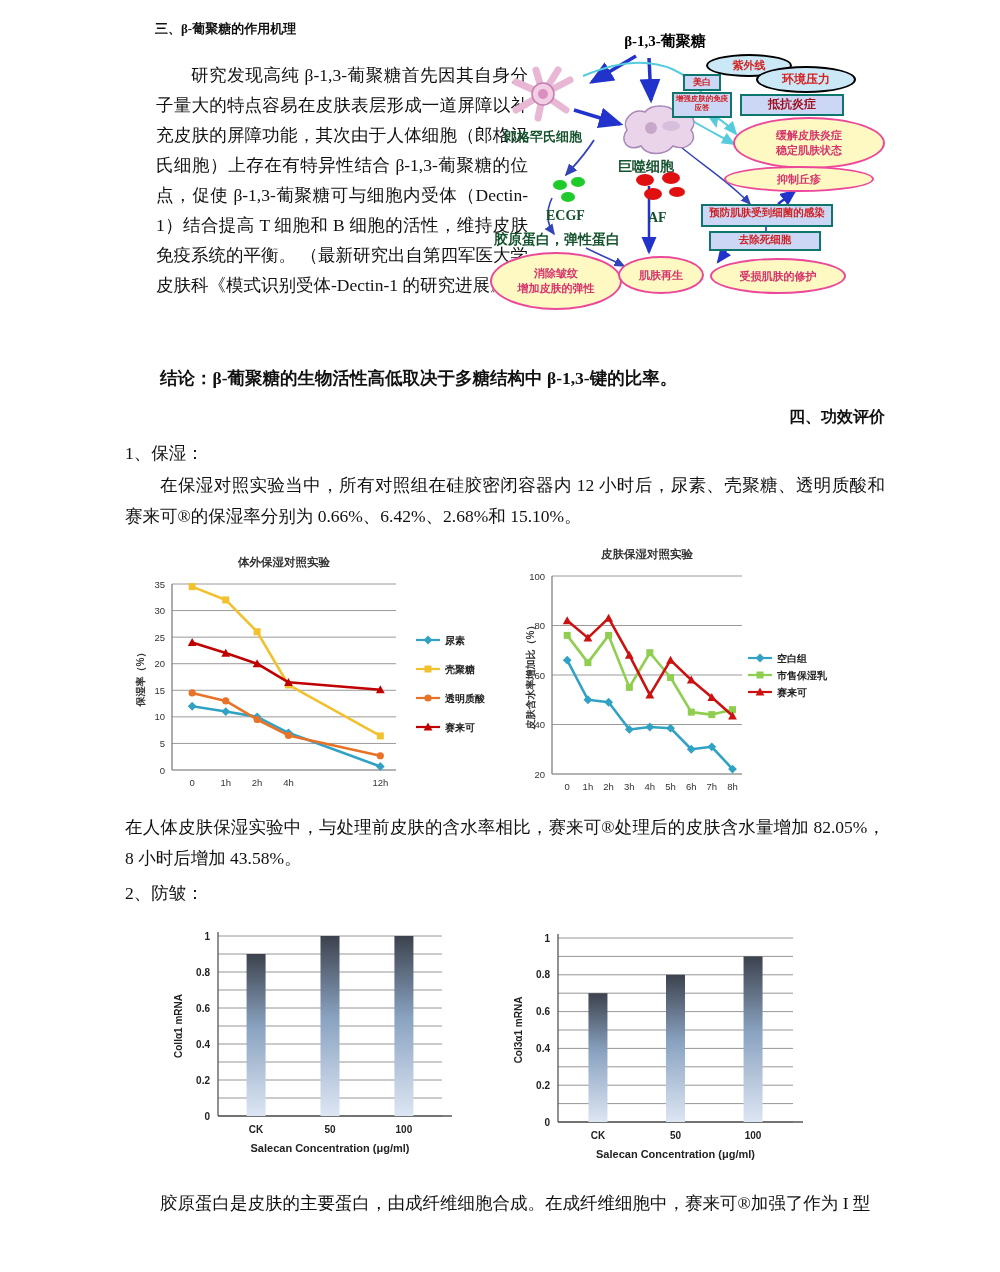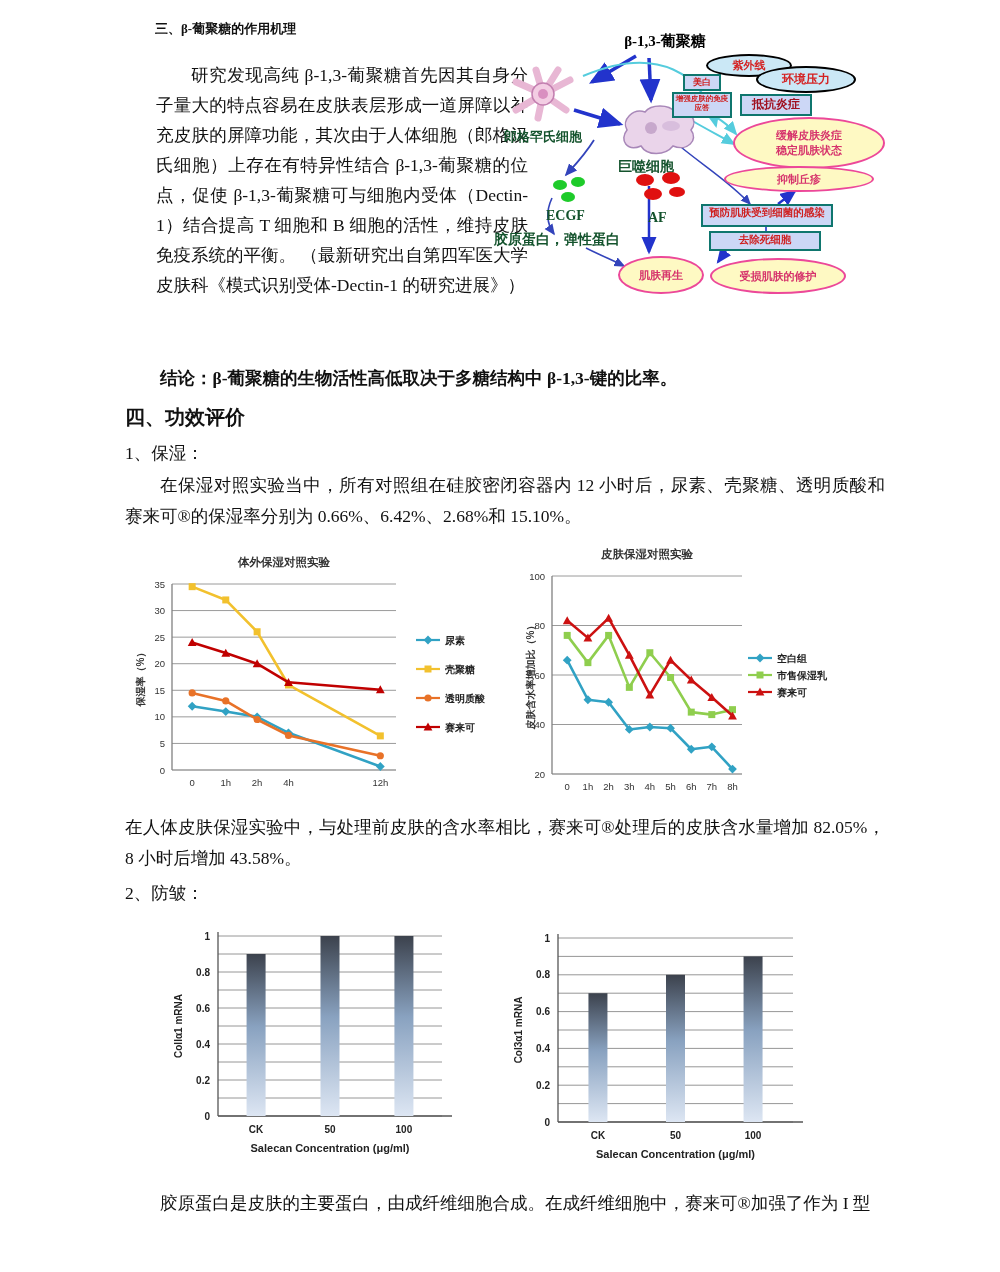--- a/index.html
+++ b/index.html
@@ -9,21 +9,21 @@
     font-family:"Liberation Serif", serif; color:#111; overflow:hidden;
   }
   .content { position:absolute; left:125px; top:16px; width:760px; }
   .h-sec { font-size:13px; font-weight:bold; margin:4px 0 16px 30px; }
   .mech-row { position:relative; height:300px; }
   .p-mech {
     width:372px; font-size:17.5px; line-height:30px; text-align:justify;
     text-indent:2em; margin-top:22px;margin-left:31px;
   }
   .p-conclusion { font-size:17.5px; font-weight:bold; line-height:32px; text-indent:2em; margin-top:2px; }
-  .h-sec4 { font-size:20px; font-weight:bold; margin-top:6px; line-height:34px; }
+  .h-sec4 { font-size:16px; font-weight:bold; margin-top:6px; line-height:34px;text-align:right; }
   .h-item { font-size:17.5px; margin-top:2px; line-height:34px; }
   .p-body { font-size:17.5px; line-height:31px; text-align:justify; }
   .indent { text-indent:2em; }
   .charts-row { display:flex; gap:5px; margin-left:3px; margin-top:10px; }
   .bars-row { display:flex; gap:5px; margin-left:15px; margin-top:12px; }
   .chart-box { position:relative; }
 
   
   .diagram { position:absolute; left:488px; top:28px; width:405px; height:330px;
              font-family:"Liberation Sans", sans-serif; }
@@ -331,31 +331,35 @@
     <svg class="abs" style="left:143px;top:144px;" width="58" height="36" viewBox="0 0 58 36">
       <ellipse cx="14" cy="8" rx="9" ry="6" fill="#e01010"></ellipse>
       <ellipse cx="40" cy="6" rx="9" ry="6" fill="#e01010"></ellipse>
       <ellipse cx="22" cy="22" rx="9" ry="6" fill="#e01010"></ellipse>
       <ellipse cx="46" cy="20" rx="8" ry="5" fill="#e01010"></ellipse>
     </svg>
     <div class="abs dg-lbl" style="left:160px;top:182px;font-size:14px;font-family:'Liberation Serif',serif;">AF</div>
 
     <div class="abs dg-lbl" style="left:6px;top:203px;font-size:14px;">胶原蛋白，弹性蛋白</div>
 
+    <div class="abs ell ell-pink" style="left:2px;top:224px;width:132px;height:58px;font-size:11px;line-height:15px;">
+      <span>消除皱纹</span>
+      <span>增加皮肤的弹性</span>
+    </div>
     <div class="abs ell ell-pink" style="left:130px;top:228px;width:86px;height:38px;font-size:11px;">
       <span>肌肤再生</span>
     </div>
 
     <div class="abs bx" style="left:195px;top:46px;width:38px;height:17px;font-size:9px;">
         <span>美白</span>
       </div>
     <div class="abs bx" style="left:184px;top:64px;width:60px;height:26px;font-size:7.5px;line-height:9px;padding:1px;">
         <span>增强皮肤的免疫应答</span>
       </div>
-    <div class="abs bx" style="left:252px;top:66px;width:72px;height:22px;font-size:12px;color:#a01020;">
+    <div class="abs bx" style="left:252px;top:66px;width:104px;height:22px;font-size:12px;color:#a01020;">
         <span>抵抗炎症</span>
       </div>
 
     <div class="abs ell ell-blue" style="left:218px;top:26px;width:86px;height:23px;font-size:11px;">
         <span>紫外线</span>
       </div>
     <div class="abs ell ell-blue" style="left:268px;top:38px;width:100px;height:27px;font-size:12px;">
         <span>环境压力</span>
       </div>
 

